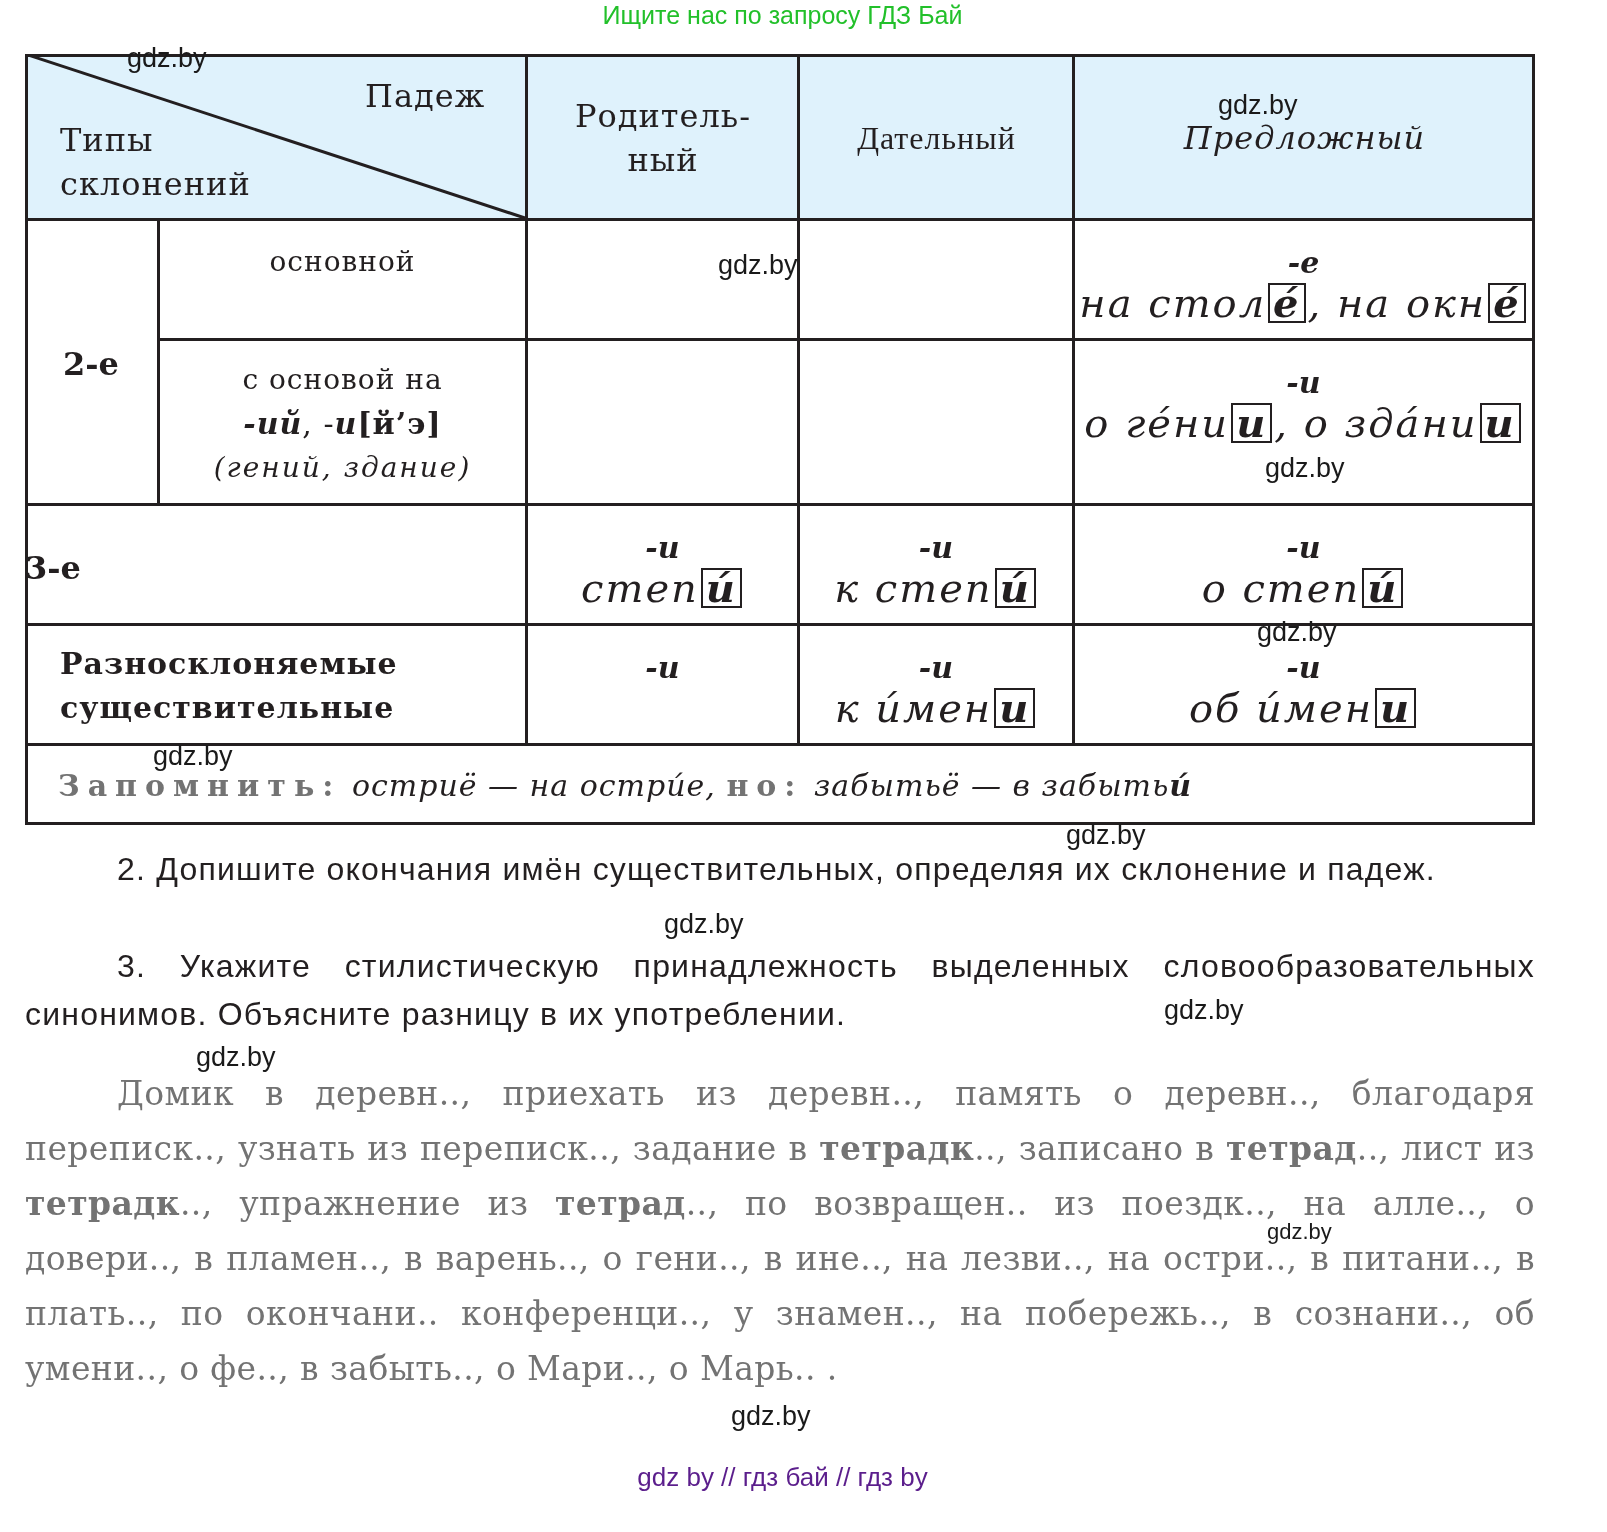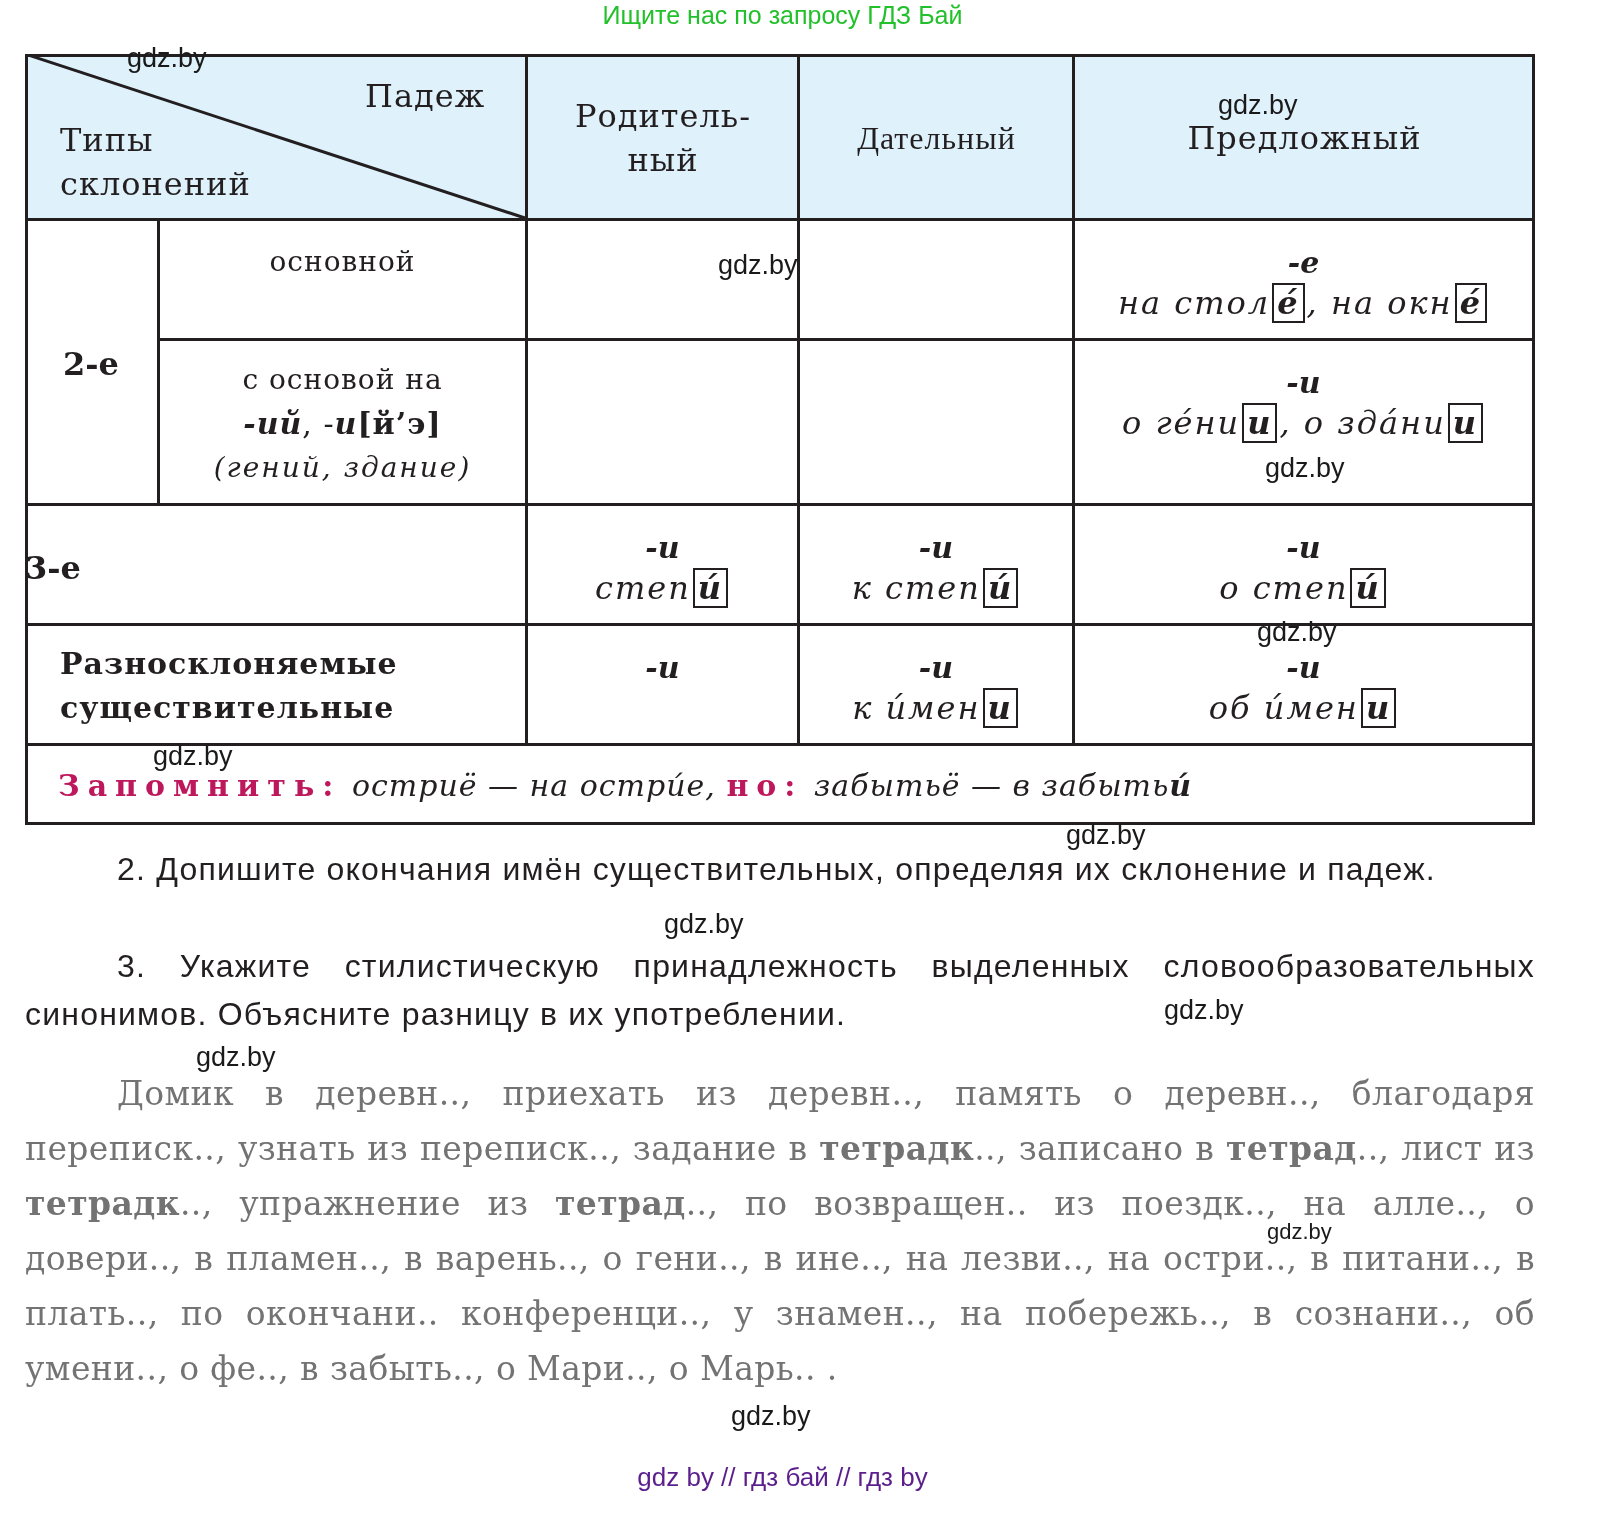--- a/index.html
+++ b/index.html
@@ -19,28 +19,28 @@
   .cell { position: absolute; }
   .hdr { background: #dff2fc; }
   .line { position: absolute; background: #231f20; }
 
   .serif { font-family: "DejaVu Serif", serif; }
   .hdr-text { font-size: 32px; line-height: 44px; text-align: center; letter-spacing: 1px; }
   .row-text { font-size: 28px; line-height: 44px; text-align: center; letter-spacing: 1px; }
   .bold { font-weight: bold; }
   .ital { font-style: italic; }
   .ending { font-style: italic; font-weight: bold; font-size: 30px; line-height: 38px; text-align: center; }
-  .example { font-style: italic; font-size: 32px; line-height: 42px; text-align: center; letter-spacing: 2px; white-space: nowrap; }
+  .example { font-style: italic; font-size: 40px; line-height: 42px; text-align: center; letter-spacing: 2px; white-space: nowrap; }
   .box {
     display: inline-block; border: 2px solid #231f20; padding: 0 3px; line-height: 36px;
     font-weight: bold; margin: 0 2px;
   }
 
   .remember { font-size: 30px; line-height: 40px; white-space: nowrap; }
-  .remember .blue { color: #be185d; font-weight: bold; letter-spacing: 8px; font-style: normal; }
+  .remember .blue { color: #737373; font-weight: bold; letter-spacing: 8px; font-style: normal; }
   .remember .it { font-style: italic; letter-spacing: 1px; }
 
   .task {
     position: absolute; left: 25px; width: 1510px; font-family: "Liberation Sans", sans-serif;
     font-size: 32px; line-height: 48px; color: #231f20; text-align: justify; letter-spacing: 1.2px;
   }
   .exercise {
     position: absolute; left: 25px; top: 1066px; width: 1510px;
     font-family: "DejaVu Serif", serif; font-size: 33px; line-height: 55px; color: #737373;
     text-align: justify; text-indent: 92px; letter-spacing: 0.4px;
@@ -65,21 +65,21 @@
 
   <div class="cell serif hdr-text" style="left:340px;top:20px;text-align:right;">Падеж</div>
   <div class="cell serif hdr-text" style="left:35px;top:64px;text-align:left;">Типы</div>
   <div class="cell serif hdr-text" style="left:35px;top:108px;text-align:left;">склонений</div>
 
   <div class="cell serif hdr-text" style="left:502px;top:40px;width:272px;">
     <div>Родитель-</div>
     <div>ный</div>
   </div>
   <div class="cell serif hdr-text" style="left:774px;top:62px;width:275px;font-family:Liberation Serif, serif;">Дательный</div>
-  <div class="cell serif hdr-text" style="left:1049px;top:62px;width:461px;">Предложный</div>
+  <div class="cell serif hdr-text" style="left:1049px;top:62px;width:461px;font-style:italic;">Предложный</div>
 
   <div class="line" style="left:0;top:0;width:1510px;height:3px;"></div>
   <div class="line" style="left:0;top:768px;width:1510px;height:3px;"></div>
   <div class="line" style="left:0;top:0;width:3px;height:771px;"></div>
   <div class="line" style="left:1507px;top:0;width:3px;height:771px;"></div>
 
   <div class="line" style="left:0;top:164px;width:1510px;height:3px;"></div>
   <div class="line" style="left:132px;top:284px;width:1378px;height:3px;"></div>
   <div class="line" style="left:0;top:449px;width:1510px;height:3px;"></div>
   <div class="line" style="left:0;top:569px;width:1510px;height:3px;"></div>

